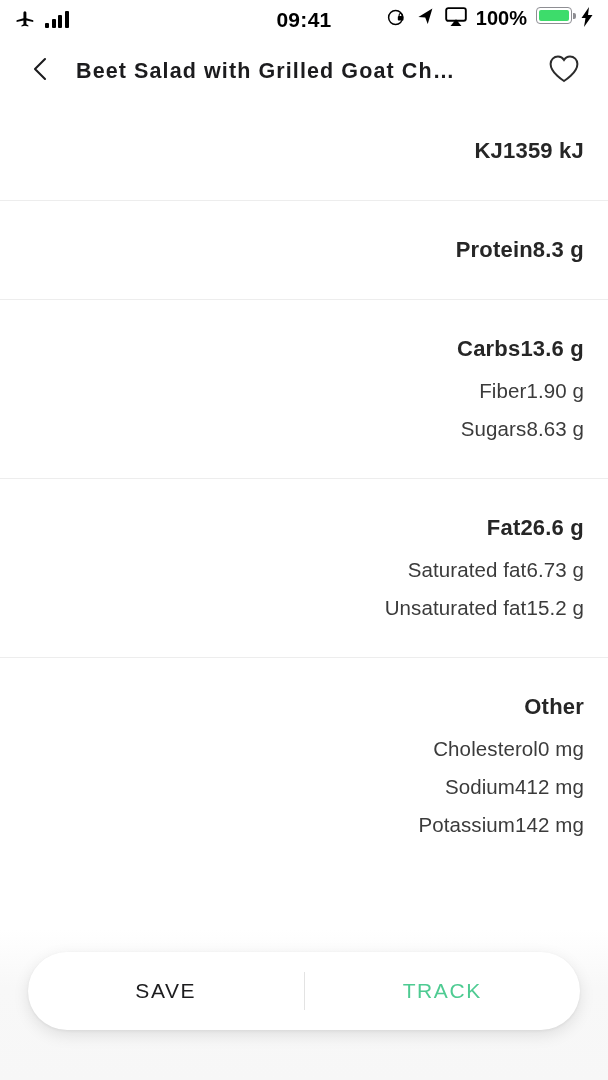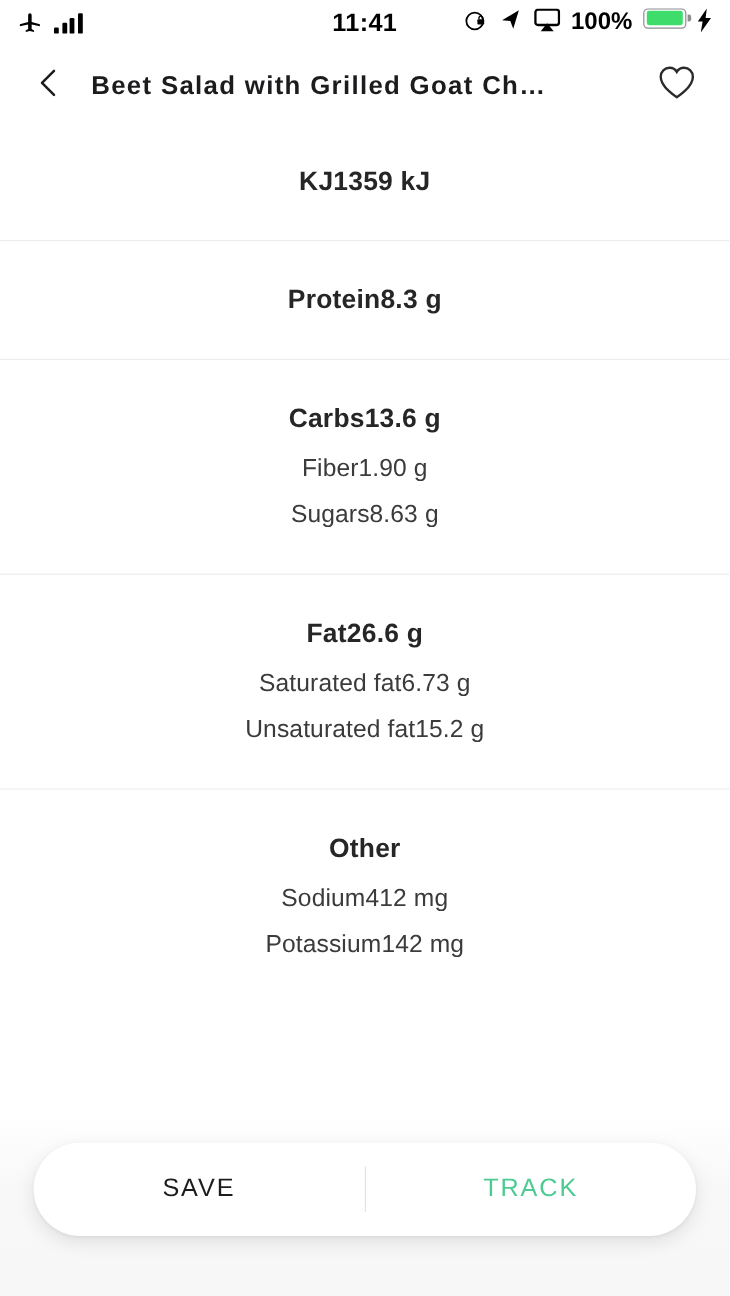--- a/index.html
+++ b/index.html
@@ -108,21 +108,21 @@
   .content { padding: 0; }
   .section { padding: 0 24px; }
   .divider {
     height: 1px;
     background: #ededed;
     width: 100%;
   }
   .row {
     display: flex;
     align-items: baseline;
-    justify-content: center;
+    justify-content: flex-end;
   }
   .row .label { white-space: nowrap; }
   .row .value { white-space: nowrap; text-align: right; }
 
   .row.head { padding: 36px 0 0 0; }
   .row.head .label,
   .row.head .value {
     font-size: 22px;
     font-weight: bold;
     color: #262626;
@@ -193,21 +193,21 @@
         </svg>
       </span>
       <span class="bars">
         <i></i>
           <i></i>
           <i></i>
           <i></i>
       </span>
     </div>
 
-    <div class="sb-center">11:41</div>
+    <div class="sb-center">09:41</div>
 
     <div class="sb-right">
       <span>
         <svg width="21" height="21" viewBox="0 0 24 24" fill="none" stroke="#000" stroke-width="1.7">
           <circle cx="11" cy="12" r="8"></circle>
           <rect x="13.5" y="10.3" width="6.5" height="5" rx="1" fill="#000" stroke="none"></rect>
           <path d="M15 10.3V9.2a1.8 1.8 0 013.6 0v1.1" stroke="#000" stroke-width="1.3"></path>
         </svg>
       </span>
       <span>
@@ -299,20 +299,24 @@
           </div>
         </div>
       </div>
       <div class="divider"></div>
       <div class="section has-sub">
         <div class="row head">
           <span class="label">Other</span>
           <span class="value"></span>
         </div>
         <div class="sub-list">
+          <div class="row sub">
+            <span class="label">Cholesterol</span>
+            <span class="value">0 mg</span>
+          </div>
           <div class="row sub">
             <span class="label">Sodium</span>
             <span class="value">412 mg</span>
           </div>
           <div class="row sub">
             <span class="label">Potassium</span>
             <span class="value">142 mg</span>
           </div>
         </div>
       </div>

